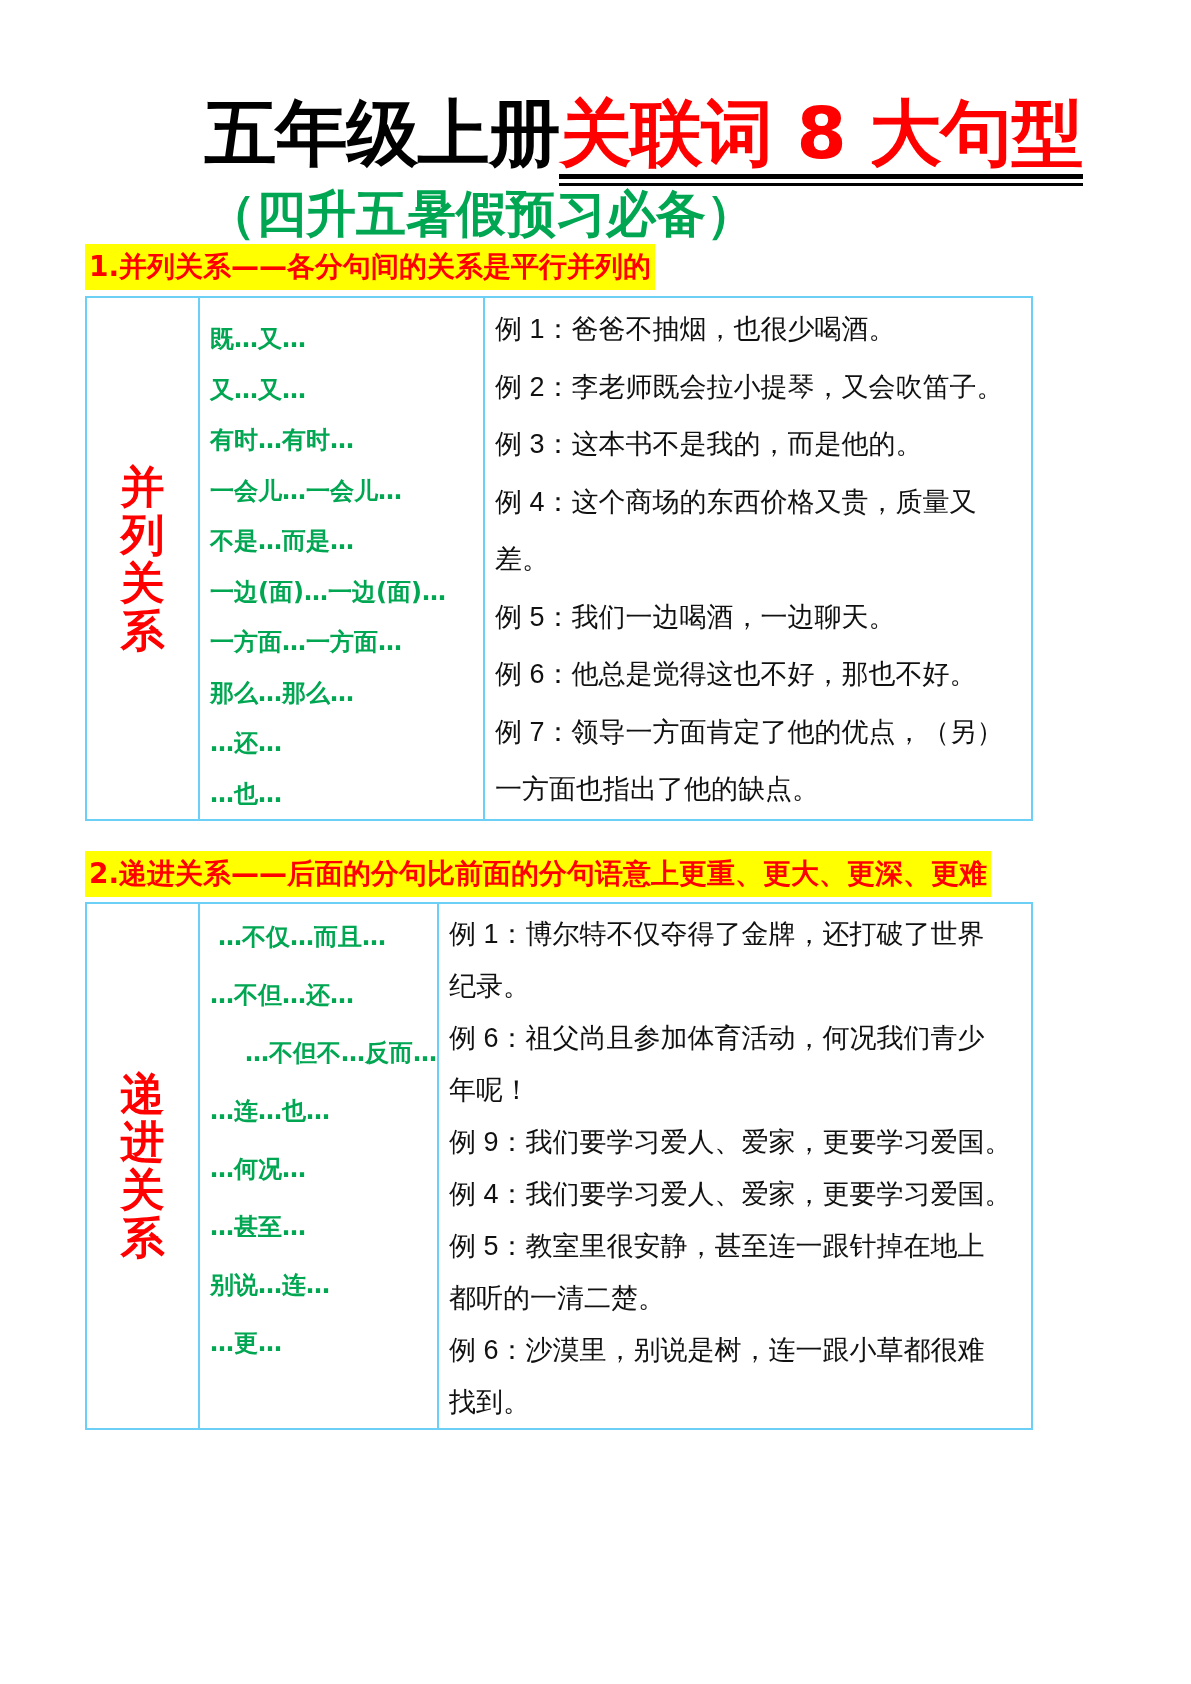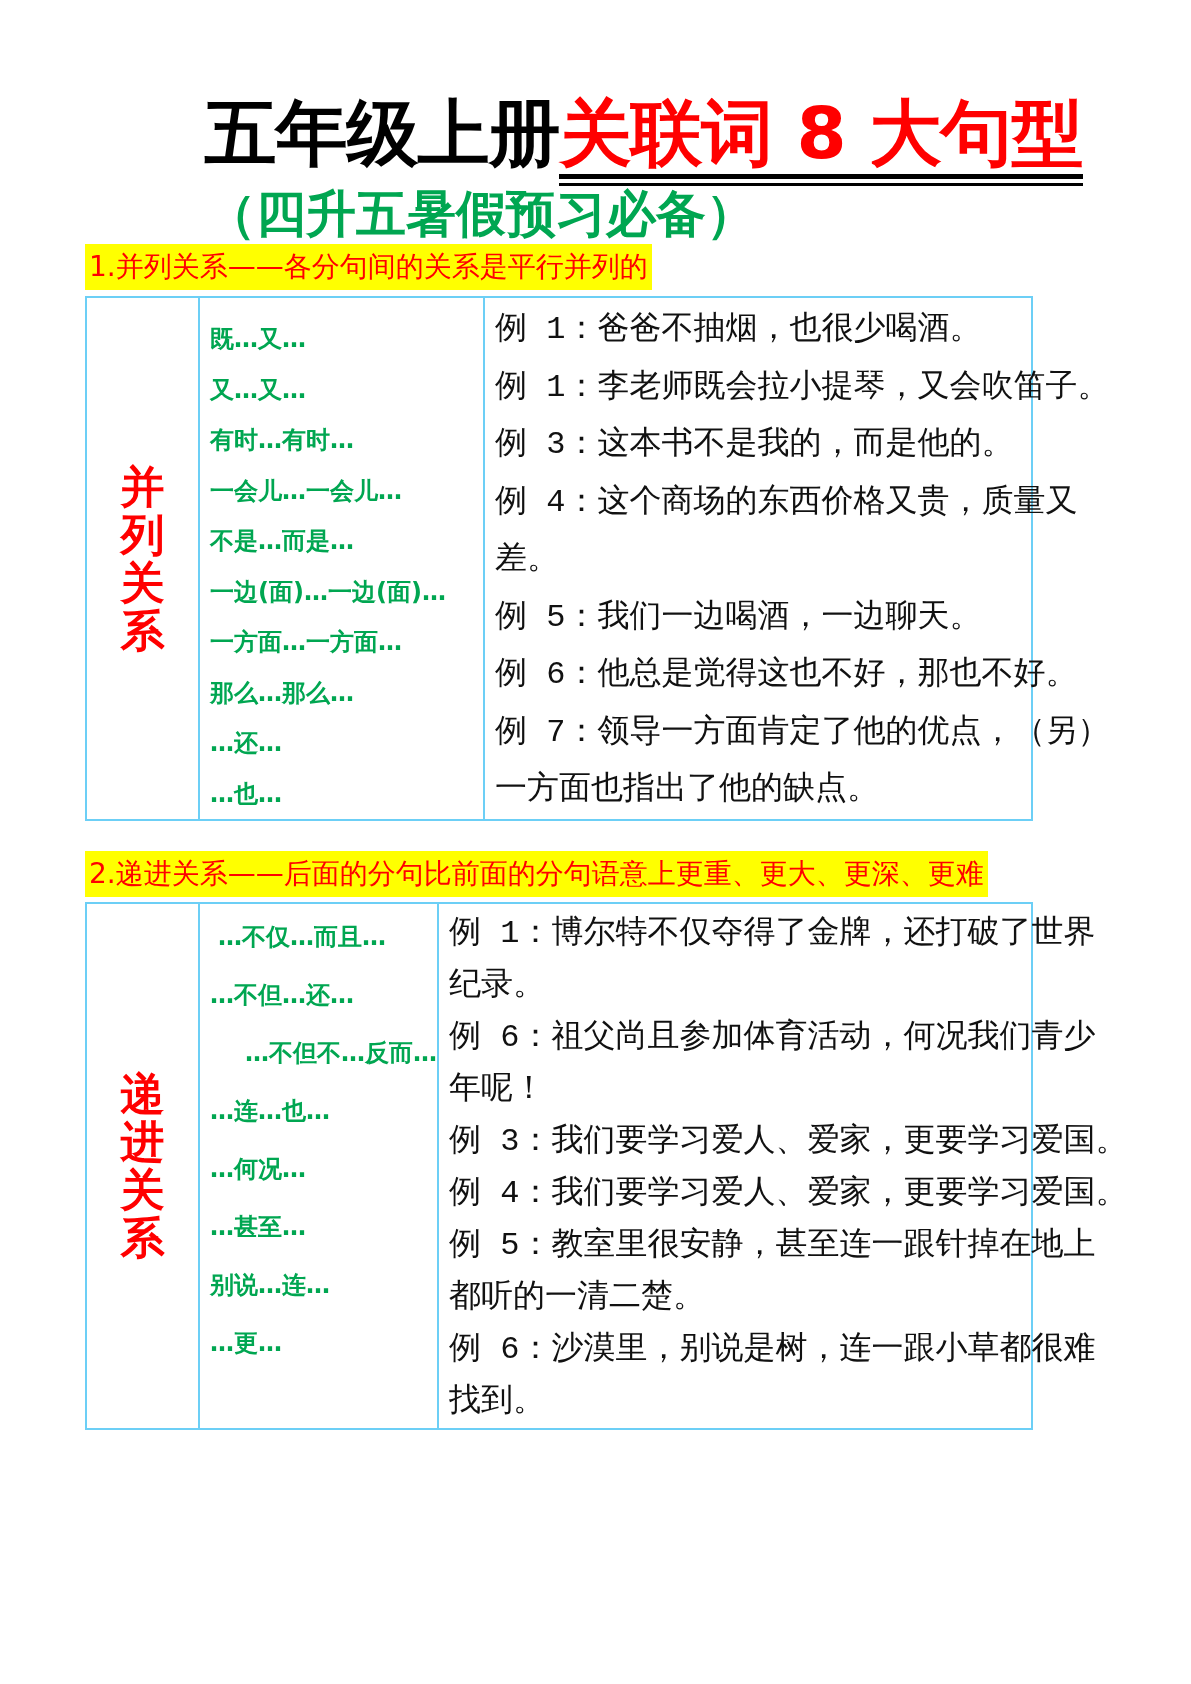--- a/index.html
+++ b/index.html
@@ -55,21 +55,21 @@
     font-weight: bold;
     font-size: 50px;
     line-height: 60px;
     white-space: nowrap;
   }
   .sec-head {
     position: absolute;
     left: 85px;
     background: #ffff00;
     color: #ff0000;
-    font-weight: normal;
+    font-weight: bold;
     font-size: 28px;
     line-height: 46px;
     height: 46px;
     padding: 0 4px;
     white-space: nowrap;
   }
   table.rel {
     position: absolute;
     left: 85px;
     border-collapse: collapse;
@@ -90,22 +90,22 @@
   }
   .cat span { display: block; }
   .words {
     color: #00a651;
     font-weight: bold;
     font-size: 24px;
   }
   .words div { white-space: nowrap; }
   .examples {
     color: #111111;
-    font-family: Liberation Mono, monospace;
-    font-size: 32px;
+    font-family: Liberation Sans, sans-serif;
+    font-size: 27px;
     margin-top: 24px;
   }
   .examples div { white-space: nowrap; }
 </style>
 </head>
 <body>
 
 <div class="title">
   <span class="black">五年级上册</span><span class="red">关联词 8 大句型</span>
 </div>
@@ -135,21 +135,21 @@
       <div style="line-height:50.5px;">一会儿…一会儿…</div>
       <div style="line-height:50.5px;">不是…而是…</div>
       <div style="line-height:50.5px;">一边(面)…一边(面)…</div>
       <div style="line-height:50.5px;">一方面…一方面…</div>
       <div style="line-height:50.5px;">那么…那么…</div>
       <div style="line-height:50.5px;">…还…</div>
       <div style="line-height:50.5px;">…也…</div>
     </td>
     <td class="examples" style="padding:3px 0 0 10px;">
       <div style="line-height:57.5px;">例 1：爸爸不抽烟，也很少喝酒。</div>
-      <div style="line-height:57.5px;">例 1：李老师既会拉小提琴，又会吹笛子。</div>
+      <div style="line-height:57.5px;">例 2：李老师既会拉小提琴，又会吹笛子。</div>
       <div style="line-height:57.5px;">例 3：这本书不是我的，而是他的。</div>
       <div style="line-height:57.5px;">例 4：这个商场的东西价格又贵，质量又</div>
       <div style="line-height:57.5px;">差。</div>
       <div style="line-height:57.5px;">例 5：我们一边喝酒，一边聊天。</div>
       <div style="line-height:57.5px;">例 6：他总是觉得这也不好，那也不好。</div>
       <div style="line-height:57.5px;">例 7：领导一方面肯定了他的优点，（另）</div>
       <div style="line-height:57.5px;">一方面也指出了他的缺点。</div>
     </td>
   </tr>
 </tbody>
@@ -179,21 +179,21 @@
       <div style="line-height:58px;">…何况…</div>
       <div style="line-height:58px;">…甚至…</div>
       <div style="line-height:58px;">别说…连…</div>
       <div style="line-height:58px;">…更…</div>
     </td>
     <td class="examples" style="padding:4px 0 0 10px;">
       <div style="line-height:52px;">例 1：博尔特不仅夺得了金牌，还打破了世界</div>
       <div style="line-height:52px;">纪录。</div>
       <div style="line-height:52px;">例 6：祖父尚且参加体育活动，何况我们青少</div>
       <div style="line-height:52px;">年呢！</div>
-      <div style="line-height:52px;">例 3：我们要学习爱人、爱家，更要学习爱国。</div>
+      <div style="line-height:52px;">例 9：我们要学习爱人、爱家，更要学习爱国。</div>
       <div style="line-height:52px;">例 4：我们要学习爱人、爱家，更要学习爱国。</div>
       <div style="line-height:52px;">例 5：教室里很安静，甚至连一跟针掉在地上</div>
       <div style="line-height:52px;">都听的一清二楚。</div>
       <div style="line-height:52px;">例 6：沙漠里，别说是树，连一跟小草都很难</div>
       <div style="line-height:52px;">找到。</div>
     </td>
   </tr>
 </tbody>
   </table>
 

